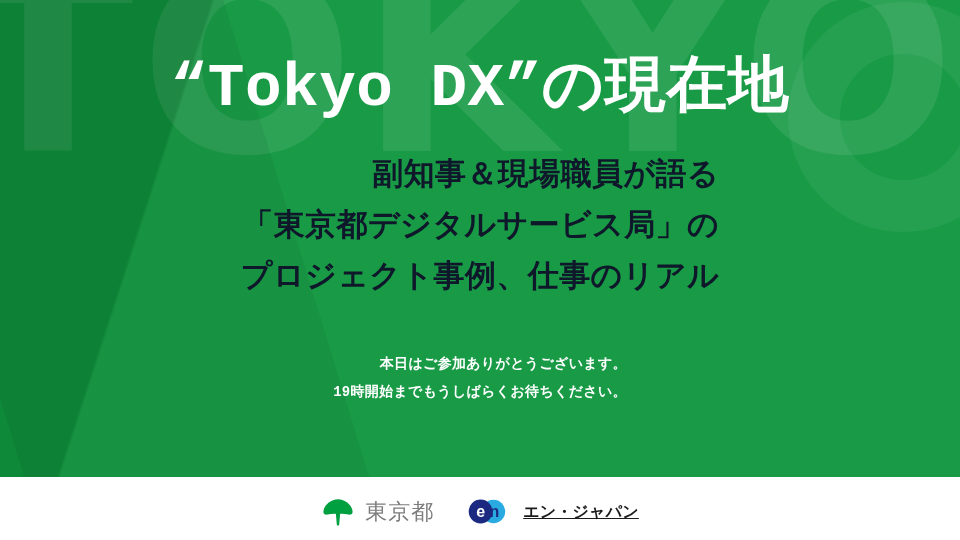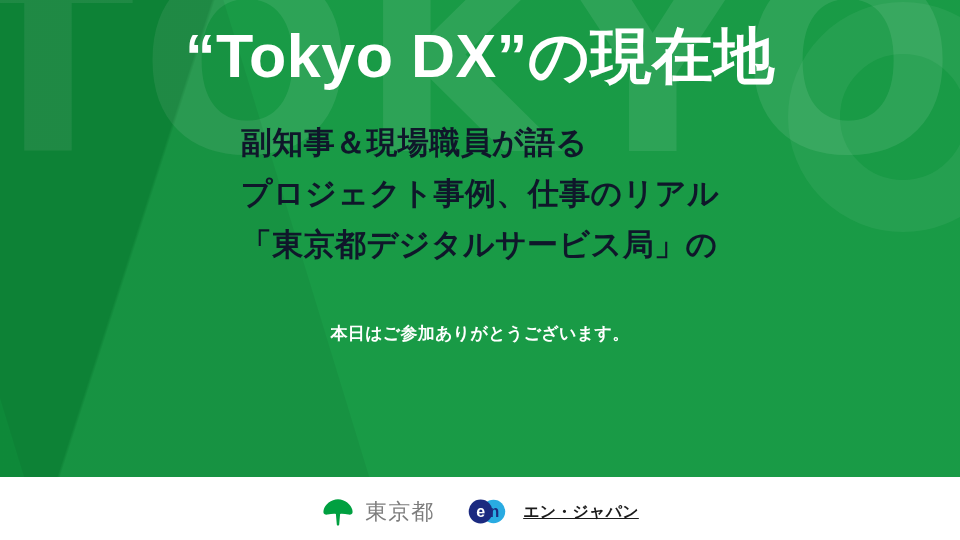--- a/index.html
+++ b/index.html
@@ -93,23 +93,24 @@
   
   .content {
     position: absolute;
     left: 0;
     top: 0;
     width: 960px;
     height: 477px;
     display: flex;
     flex-direction: column;
     align-items: center;
-    text-align: left;
+    text-align: right;
     box-sizing: border-box;
-    padding-top: 22px;
+    padding-top: 55px;
+    font-family: Liberation Mono, monospace;
   }
 
   .title {
     color: #ffffff;
     font-size: 61px;
     font-weight: 700;
     line-height: 1.12;
     letter-spacing: 0.5px;
     margin: 0;
     white-space: nowrap;
@@ -123,21 +124,21 @@
     line-height: 1.64;
     letter-spacing: 0.4px;
   }
   .subtitle-line {
     white-space: nowrap;
   }
 
   .notice {
     margin-top: 46px;
     color: #ffffff;
-    font-size: 17px;
+    font-size: 14px;
     font-weight: 700;
     line-height: 2.0;
     letter-spacing: 0.3px;
   }
   .notice-line {
     white-space: nowrap;
   }
 
   
   .footer {
@@ -201,26 +202,27 @@
     <div class="diag-light"></div>
     <div class="diag-dark"></div>
     <div class="ring-o"></div>
 
     <div class="content">
 
       <h1 class="title">“Tokyo DX”の現在地</h1>
 
       <div class="subtitle">
         <div class="subtitle-line">副知事＆現場職員が語る</div>
+        <div class="subtitle-line">「東京都デジタルサービス局」の</div>
         <div class="subtitle-line">プロジェクト事例、仕事のリアル</div>
-        <div class="subtitle-line">「東京都デジタルサービス局」の</div>
       </div>
 
       <div class="notice">
         <div class="notice-line">本日はご参加ありがとうございます。</div>
+        <div class="notice-line">19時開始までもうしばらくお待ちください。</div>
       </div>
 
     </div>
   </div>
 
   <div class="footer">
 
     <div class="logo-group">
       <span class="ginkgo-wrap">
         <svg viewBox="0 0 34 30" width="34" height="30" aria-hidden="true">

